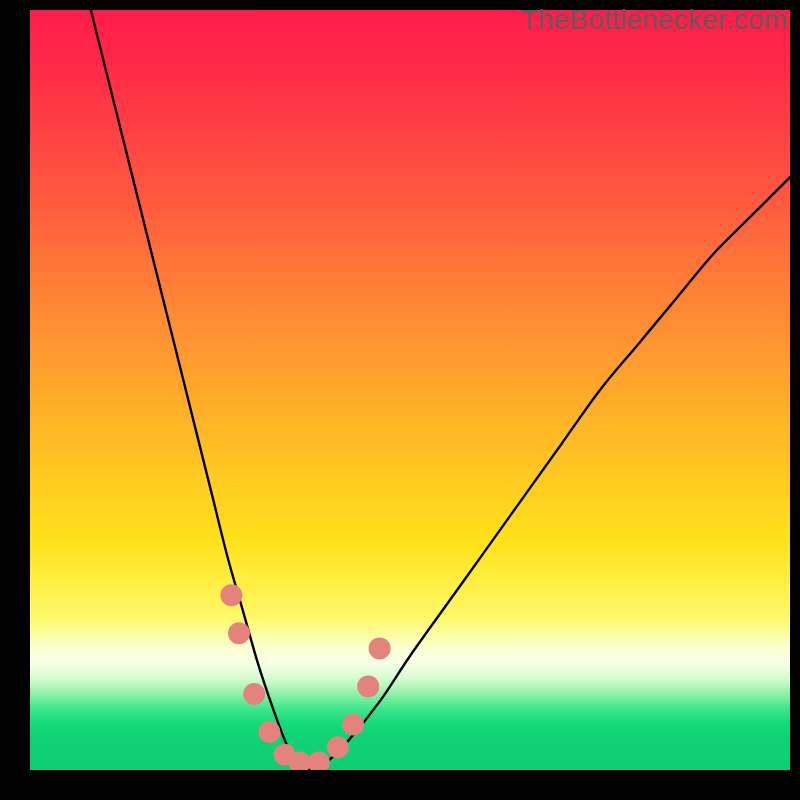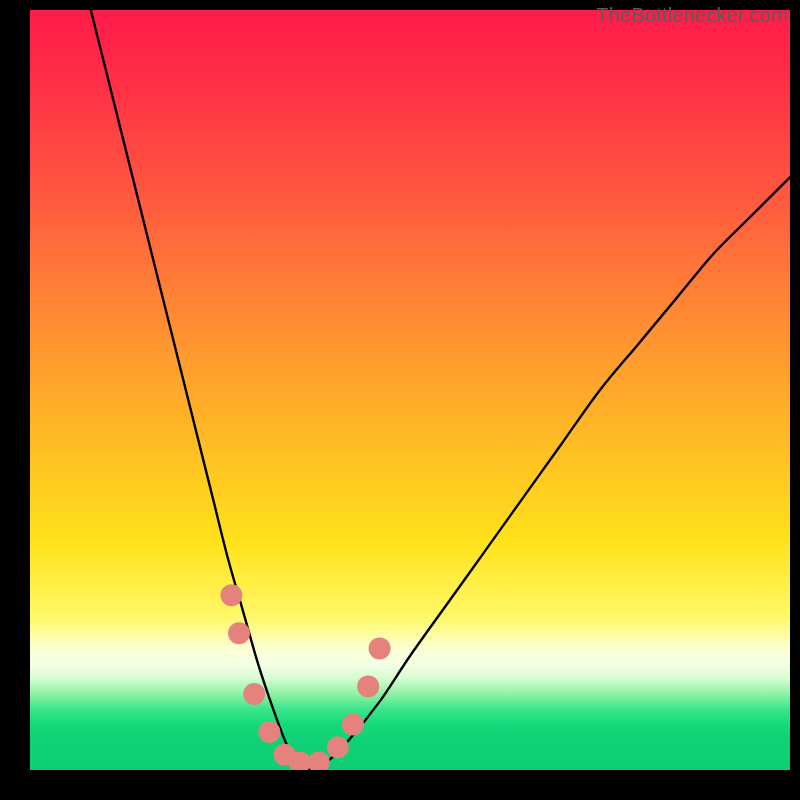--- a/index.html
+++ b/index.html
@@ -52,21 +52,21 @@
     position: absolute;
     inset: 0;
     width: 100%;
     height: 100%;
   }
   .watermark {
     position: absolute;
     top: 4px;
     right: 12px;
     color: #5c5c5c;
-    font-size: 20px;
+    font-size: 28px;
     font-weight: 500;
     letter-spacing: 0.2px;
     user-select: none;
   }
 </style>
 </head>
 <body>
 
 <div class="frame">
 

